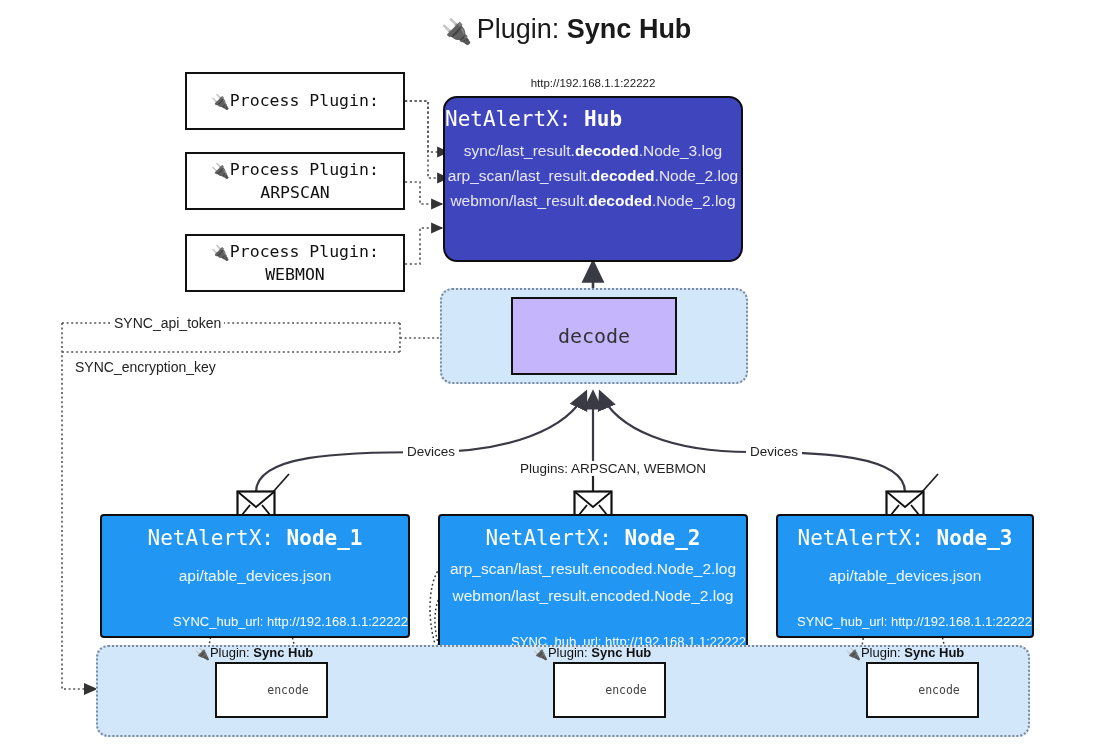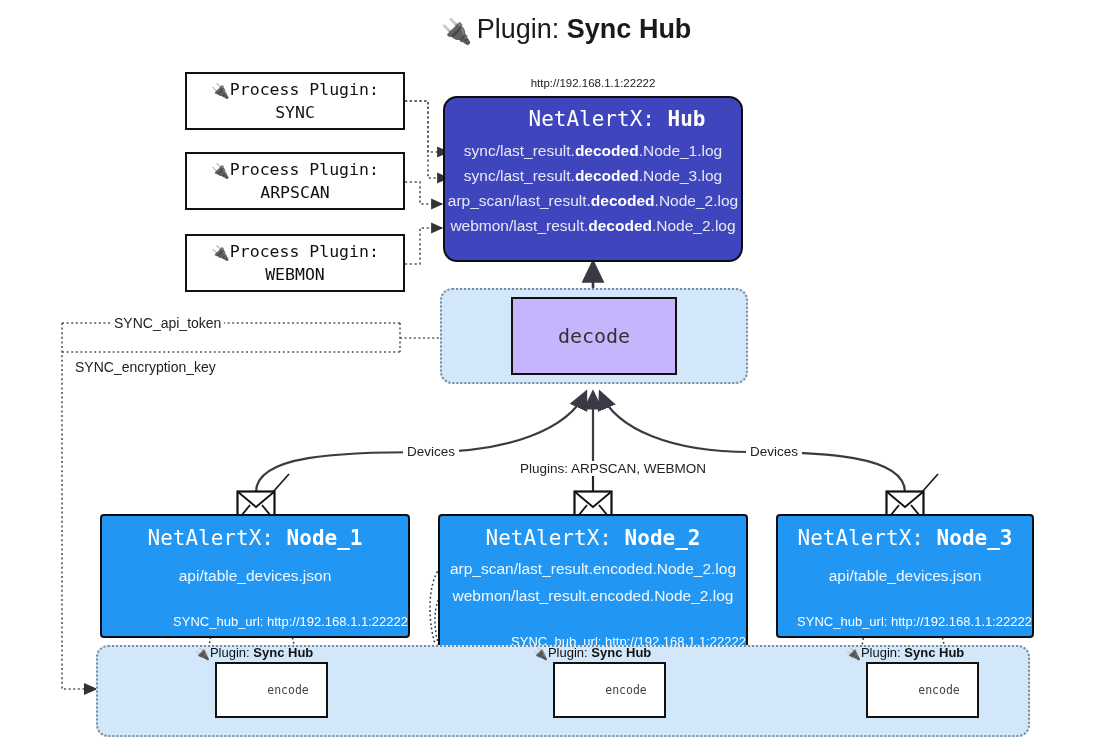--- a/index.html
+++ b/index.html
@@ -20,22 +20,22 @@
         font-family:"DejaVu Sans Mono","Liberation Mono",monospace;
         font-size:16.5px;line-height:21px;color:#111;
         display:flex;flex-direction:column;justify-content:center;}
   .pbox .l1{white-space:nowrap;}
   .pbox .plug{font-family:"DejaVu Sans",sans-serif;font-size:15px;vertical-align:-1px;}
 
   
   #hub-url{font-size:11.5px;color:#222;text-align:center;}
   #hub{background:#3f45bd;border:2px solid #0d0d12;border-radius:14px;
        box-shadow:0 0 0 0 #000;}
-  #hub .htitle{color:#fff;text-align:center;font-size:21px;
-       font-family:"DejaVu Sans Mono","Liberation Mono",monospace;margin-top:9px;padding-left:48px;}
+  #hub .htitle{color:#fff;text-align:left;font-size:21px;
+       font-family:"DejaVu Sans Mono","Liberation Mono",monospace;margin-top:9px;}
   #hub .htitle .b{font-weight:bold;}
   #hub .logs{margin-top:7px;}
   #hub .log{color:#e8e8f4;font-size:15.5px;line-height:25px;text-align:center;white-space:nowrap;}
   #hub .log b{color:#ffffff;font-weight:bold;}
 
   
   .dotgroup{background:#d3e7fa;border:2px dotted #7b8b9c;border-radius:12px;}
   #decodebox{border:2px solid #111;background:#c4b5fd;display:flex;align-items:center;
              justify-content:center;font-size:20px;color:#333;
              font-family:"DejaVu Sans Mono","Liberation Mono",monospace;}
@@ -126,42 +126,40 @@
     <path d="M914,492 L930,474" fill="none" stroke="#222" stroke-width="1.8"></path>
   </svg>
 
   <div class="abs" id="title">
     <span class="plug">🔌</span><span>Plugin:</span>
     <span class="b">Sync Hub</span>
   </div>
 
   <div class="abs pbox" style="left:177px;top:72px;width:220px;height:58px;">
     <div class="l1"><span class="plug">🔌</span><span>Process Plugin:</span></div>
-    <div>SYNC</div>
   </div>
 
   <div class="abs pbox" style="left:177px;top:152px;width:220px;height:58px;">
     <div class="l1"><span class="plug">🔌</span><span>Process Plugin:</span></div>
     <div>ARPSCAN</div>
   </div>
 
   <div class="abs pbox" style="left:177px;top:234px;width:220px;height:58px;">
     <div class="l1"><span class="plug">🔌</span><span>Process Plugin:</span></div>
     <div>WEBMON</div>
   </div>
 
   <div class="abs" id="hub-url" style="left:435px;top:77px;width:300px;">http://192.168.1.1:22222</div>
 
   <div class="abs" id="hub" style="left:435px;top:96px;width:300px;height:166px;">
     <div class="htitle">
       <span>NetAlertX:</span>
       <span class="b">Hub</span>
     </div>
     <div class="logs">
-      <div class="log"><span>sync/last_result.</span><b>decoded</b><span>.Node_1.log</span></div>
       <div class="log"><span>sync/last_result.</span><b>decoded</b><span>.Node_3.log</span></div>
       <div class="log"><span>arp_scan/last_result.</span><b>decoded</b><span>.Node_2.log</span></div>
       <div class="log"><span>webmon/last_result.</span><b>decoded</b><span>.Node_2.log</span></div>
     </div>
   </div>
 
   <div class="abs dotgroup" style="left:432px;top:288px;width:308px;height:96px;"></div>
   <div class="abs" id="decodebox" style="left:503px;top:297px;width:166px;height:78px;">
     <span>decode</span>
   </div>

